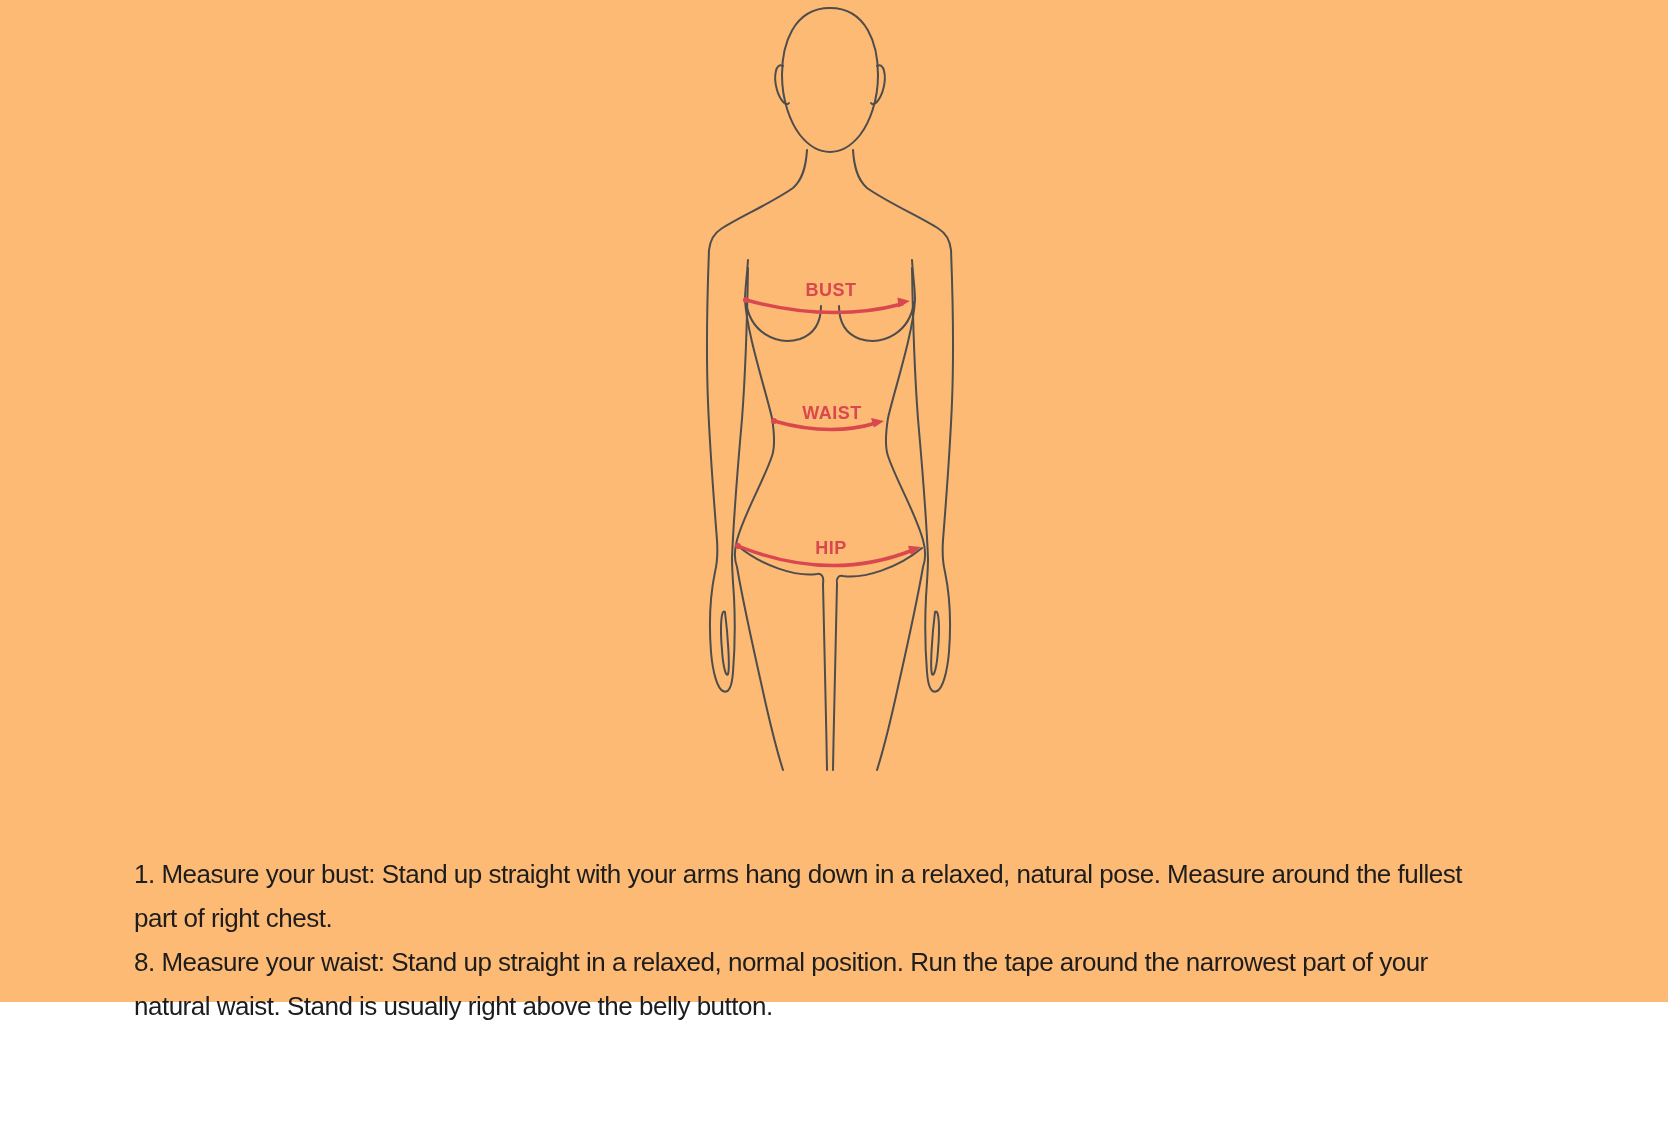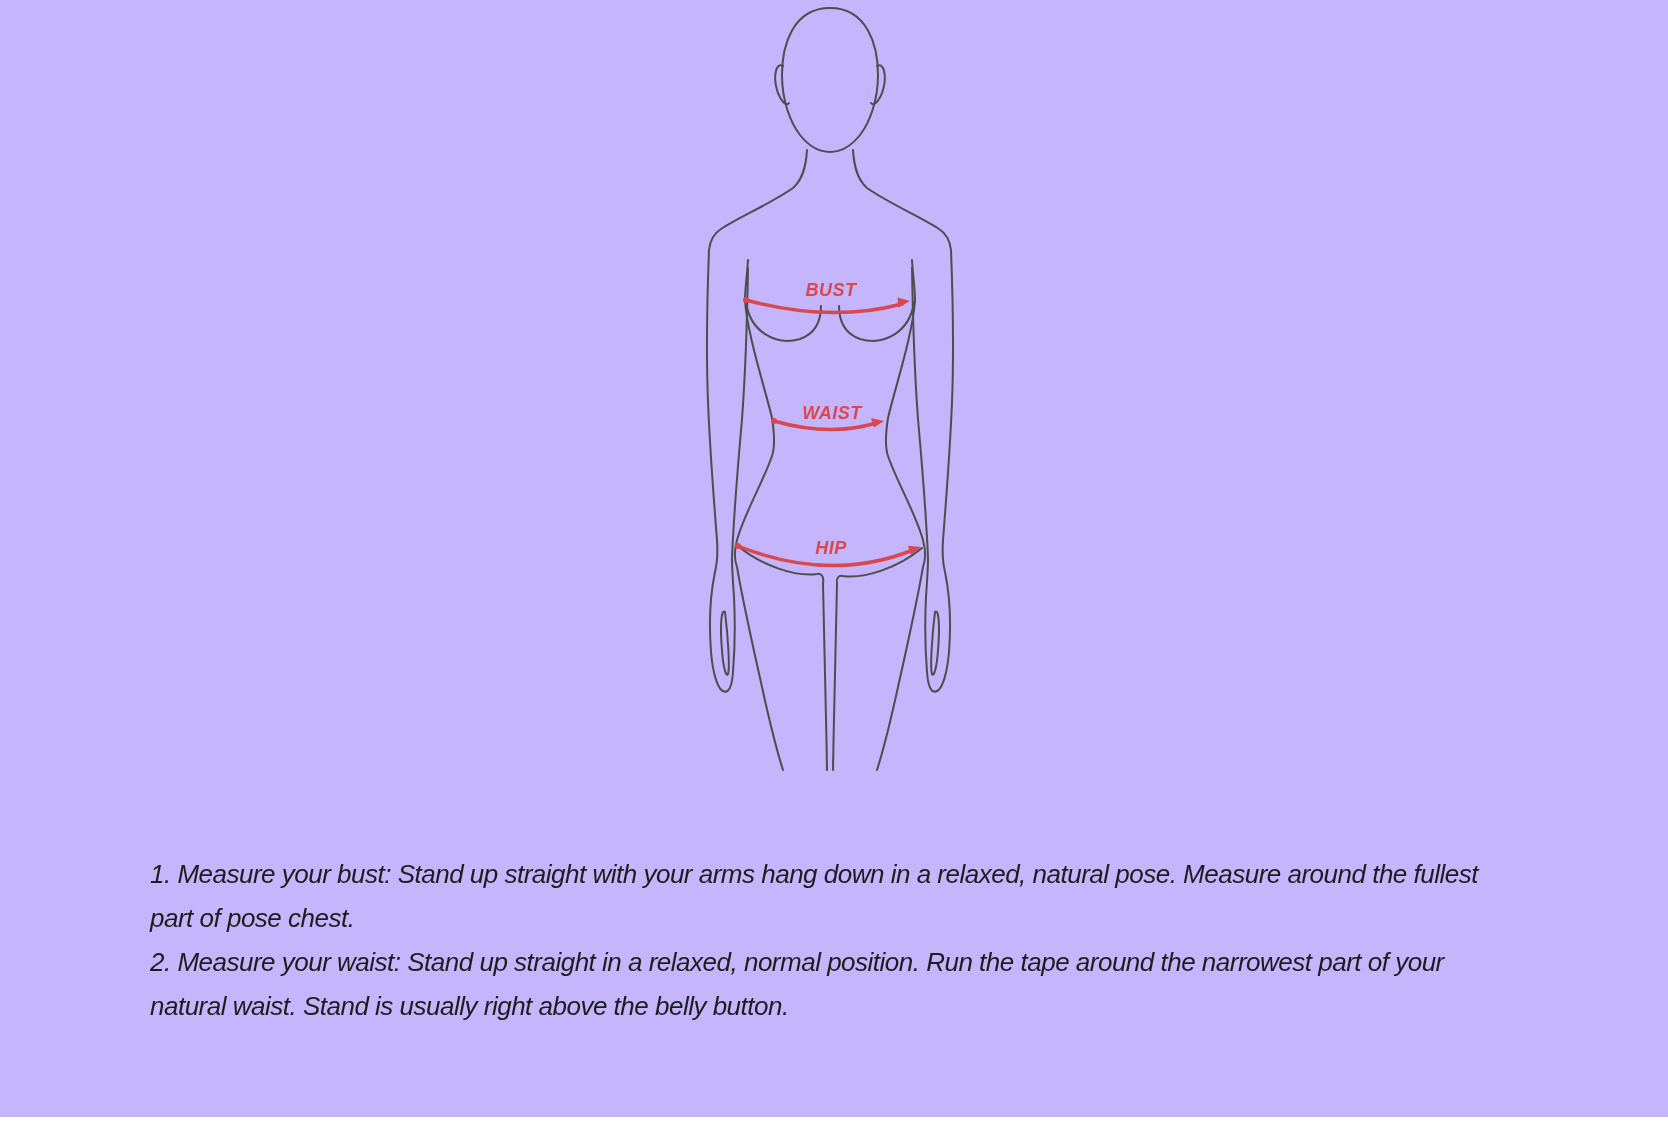--- a/index.html
+++ b/index.html
@@ -7,23 +7,22 @@
     padding: 0;
     background: #ffffff;
     width: 1668px;
     height: 1122px;
     overflow: hidden;
     font-family: "Liberation Sans", sans-serif;
   }
   .page {
     position: relative;
     width: 1668px;
-    height: 1117px;
-    background: #c4b5fd;
-    font-style: italic;
+    height: 1002px;
+    background: #fdba74;
   }
   .diagram {
     position: absolute;
     left: 630px;
     top: 0px;
     width: 400px;
     height: 790px;
   }
   .diagram svg { display: block; width: 400px; height: 790px; }
   .outline {
@@ -43,21 +42,21 @@
   .measure-label {
     fill: #d9474f;
     font-family: "Liberation Sans", sans-serif;
     font-weight: bold;
     font-size: 18px;
     letter-spacing: 0.5px;
     text-anchor: middle;
   }
   .instructions {
     position: absolute;
-    left: 150px;
+    left: 134px;
     top: 852px;
     width: 1500px;
     color: #1d1d1d;
     font-size: 26px;
     letter-spacing: -0.5px;
   }
   .instr-line {
     height: 44px;
     line-height: 44px;
     white-space: nowrap;
@@ -117,23 +116,23 @@
         <circle class="measure-fill" cx="108" cy="546" r="3"></circle>
         <polygon class="measure-fill" points="291,547 281,555.3 278,545.8"></polygon>
         <text class="measure-label" x="201" y="554">HIP</text>
       </g>
     </svg>
   </div>
 
   <div class="instructions">
     <div>
       <div class="instr-line">1. Measure your bust: Stand up straight with your arms hang down in a relaxed, natural pose. Measure around the fullest</div>
-      <div class="instr-line">part of pose chest.</div>
+      <div class="instr-line">part of right chest.</div>
     </div>
     <div>
-      <div class="instr-line">2. Measure your waist: Stand up straight in a relaxed, normal position. Run the tape around the narrowest part of your</div>
+      <div class="instr-line">8. Measure your waist: Stand up straight in a relaxed, normal position. Run the tape around the narrowest part of your</div>
       <div class="instr-line">natural waist. Stand is usually right above the belly button.</div>
     </div>
     <div>
     </div>
   </div>
 
 </div>
 
 </body></html>

